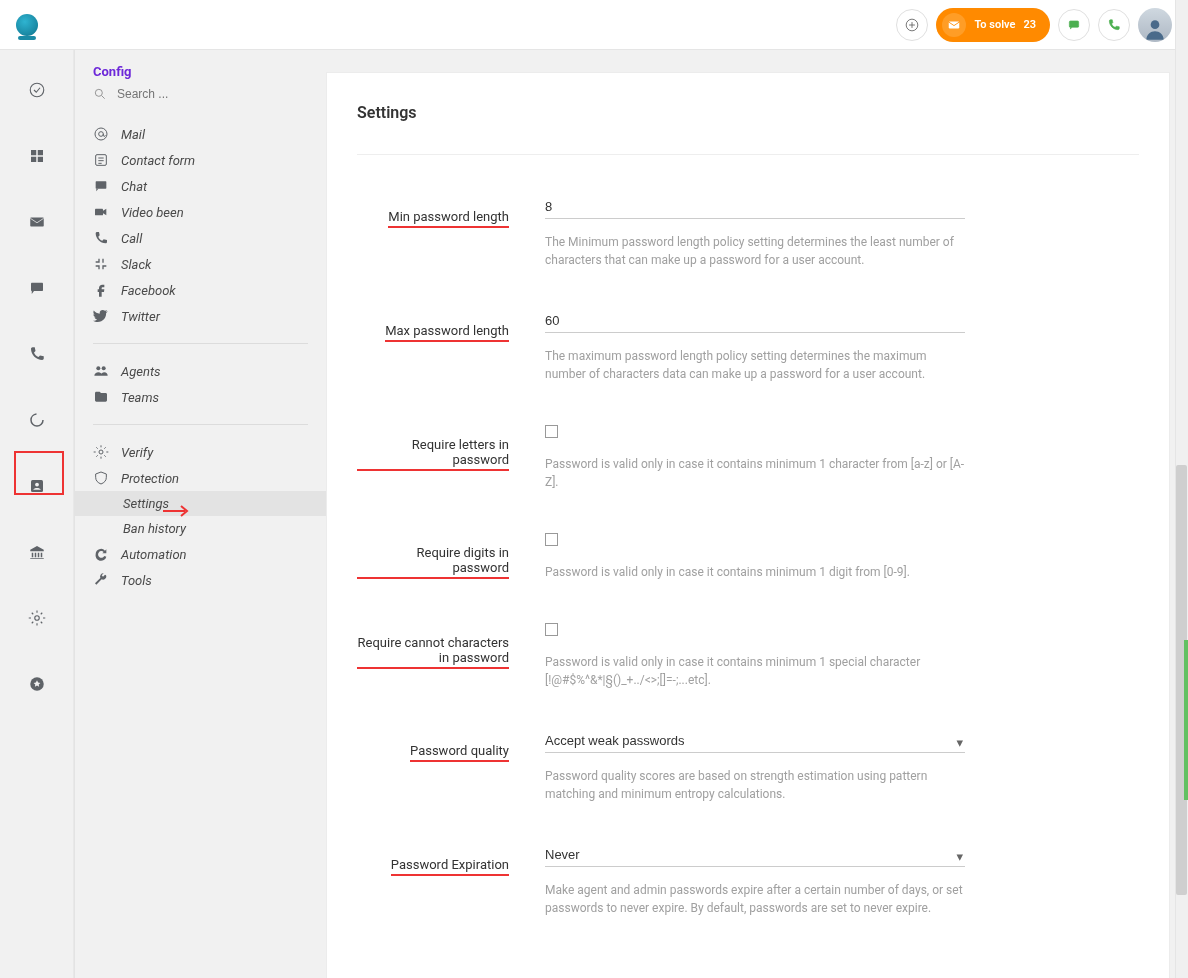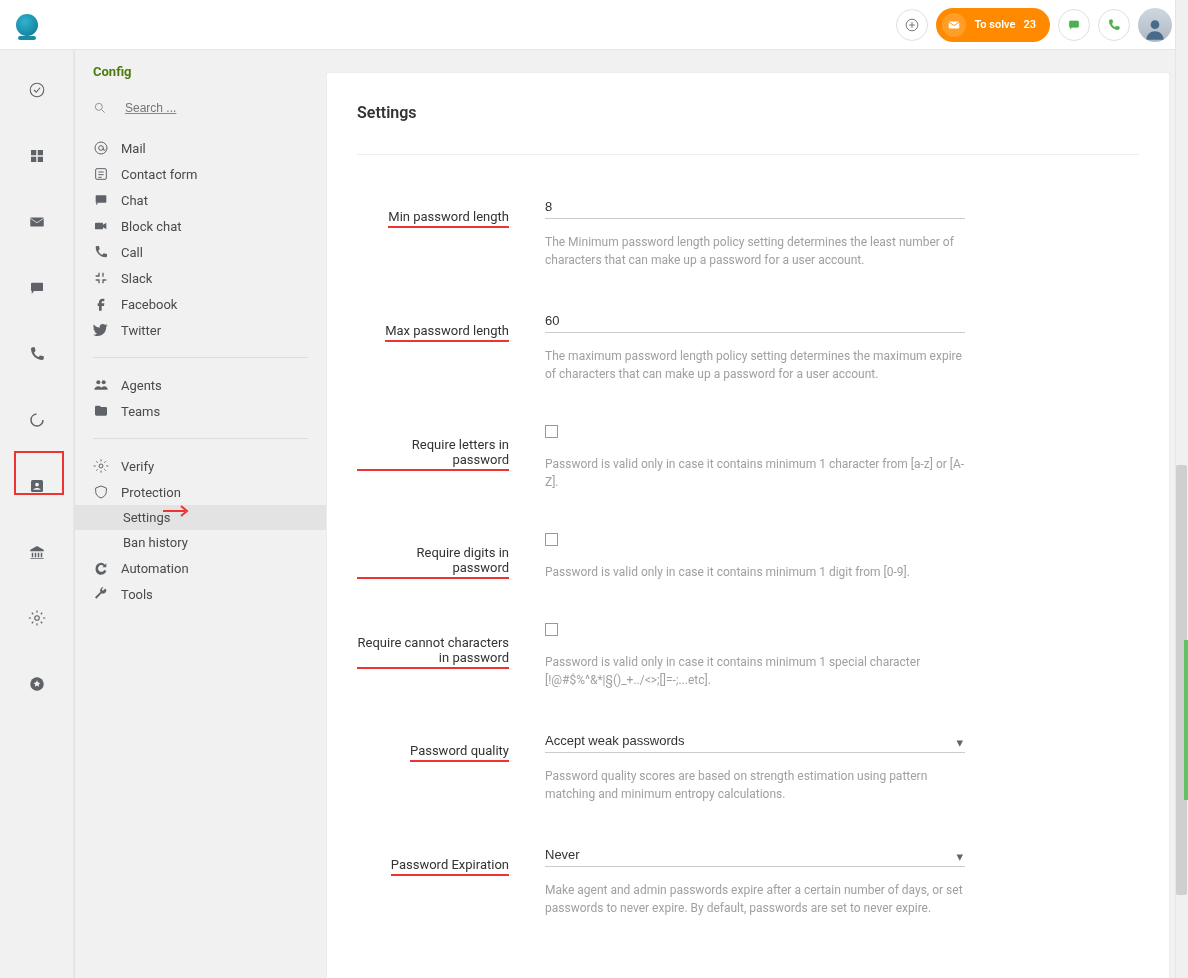--- a/index.html
+++ b/index.html
@@ -90,36 +90,35 @@
 .sidebar {
   width: 252px; background: #f1f1f1;
   border-left: 1px solid #e3e3e3;
   padding: 14px 0 14px 0;
   position: relative;
 }
 .sidebar-head {
   padding: 0 18px;
   font-size: 13px;
   font-weight: 700;
-  color: #4d7c0f;
-  margin-bottom: 18px;
+  color: #6d28d9;
+  margin-bottom: 4px;
 }
 .sidebar-search {
-  display: flex; align-items: flex-start; gap: 18px;
+  display: flex; align-items: flex-start; gap: 10px;
   padding: 4px 18px 12px 18px;
   color: #888;
-  text-decoration: underline;
 }
 .sidebar-search input {
   border: none; background: transparent;
   font-size: 12px; color: #555;
   outline: none; flex: 1;
 }
 .sidebar-search svg { width: 14px; height: 14px; }
-.sidebar-group { padding: 8px 0; }
+.sidebar-group { padding: 8px 0; font-style: italic; }
 .sidebar-divider {
   height: 1px; background: #dcdcdc;
   margin: 6px 18px;
 }
 .nav-item {
   display: flex; align-items: center; gap: 12px;
   padding: 5px 18px;
   color: #4a4a4a; cursor: pointer;
   font-size: 13px;
   position: relative;
@@ -375,21 +374,21 @@
             <rect x="4" y="5" width="16" height="11" rx="1" fill="currentColor"></rect>
             <path d="M8 16l-3 4v-4" fill="currentColor"></path>
           </svg>
           <span>Chat</span>
         </div>
       <div class="nav-item">
           <svg viewBox="0 0 24 24">
             <rect x="3" y="7" width="12" height="10" rx="1" fill="currentColor"></rect>
             <path d="M15 10l5-3v10l-5-3" fill="currentColor"></path>
           </svg>
-          <span>Block chat</span>
+          <span>Video been</span>
         </div>
       <div class="nav-item">
           <svg viewBox="0 0 24 24">
             <path d="M6 3c-1 0-2 1-2 2 0 8 7 15 15 15 1 0 2-1 2-2v-3l-5-1-2 2c-3-1-5-3-6-6l2-2-1-5H6z" fill="currentColor"></path>
           </svg>
           <span>Call</span>
         </div>
       <div class="nav-item">
           <svg viewBox="0 0 24 24">
             <path d="M8 4h2v6H8zM14 4h2v6h-2zM4 14h6v2H4zM4 8h6v2H4zM14 14h6v2h-6zM8 14h2v6H8zM14 14h2v6h-2z" fill="currentColor"></path>
@@ -480,21 +479,21 @@
         <div class="form-control">
           <input class="text-input" value="8" style="">
           <div class="help-text">The Minimum password length policy setting determines the least number of characters that can make up a password for a user account.</div>
         </div>
       </div>
 
       <div class="form-row">
         <div class="form-label"><span class="underline">Max password length</span></div>
         <div class="form-control">
           <input class="text-input" value="60" style="">
-          <div class="help-text">The maximum password length policy setting determines the maximum expire of characters that can make up a password for a user account.</div>
+          <div class="help-text">The maximum password length policy setting determines the maximum number of characters data can make up a password for a user account.</div>
         </div>
       </div>
 
       <div class="form-row">
         <div class="form-label"><span class="underline">Require letters in password</span></div>
         <div class="form-control">
           <div class="checkbox"></div>
           <div class="help-text">Password is valid only in case it contains minimum 1 character from [a-z] or [A-Z].</div>
         </div>
       </div>

